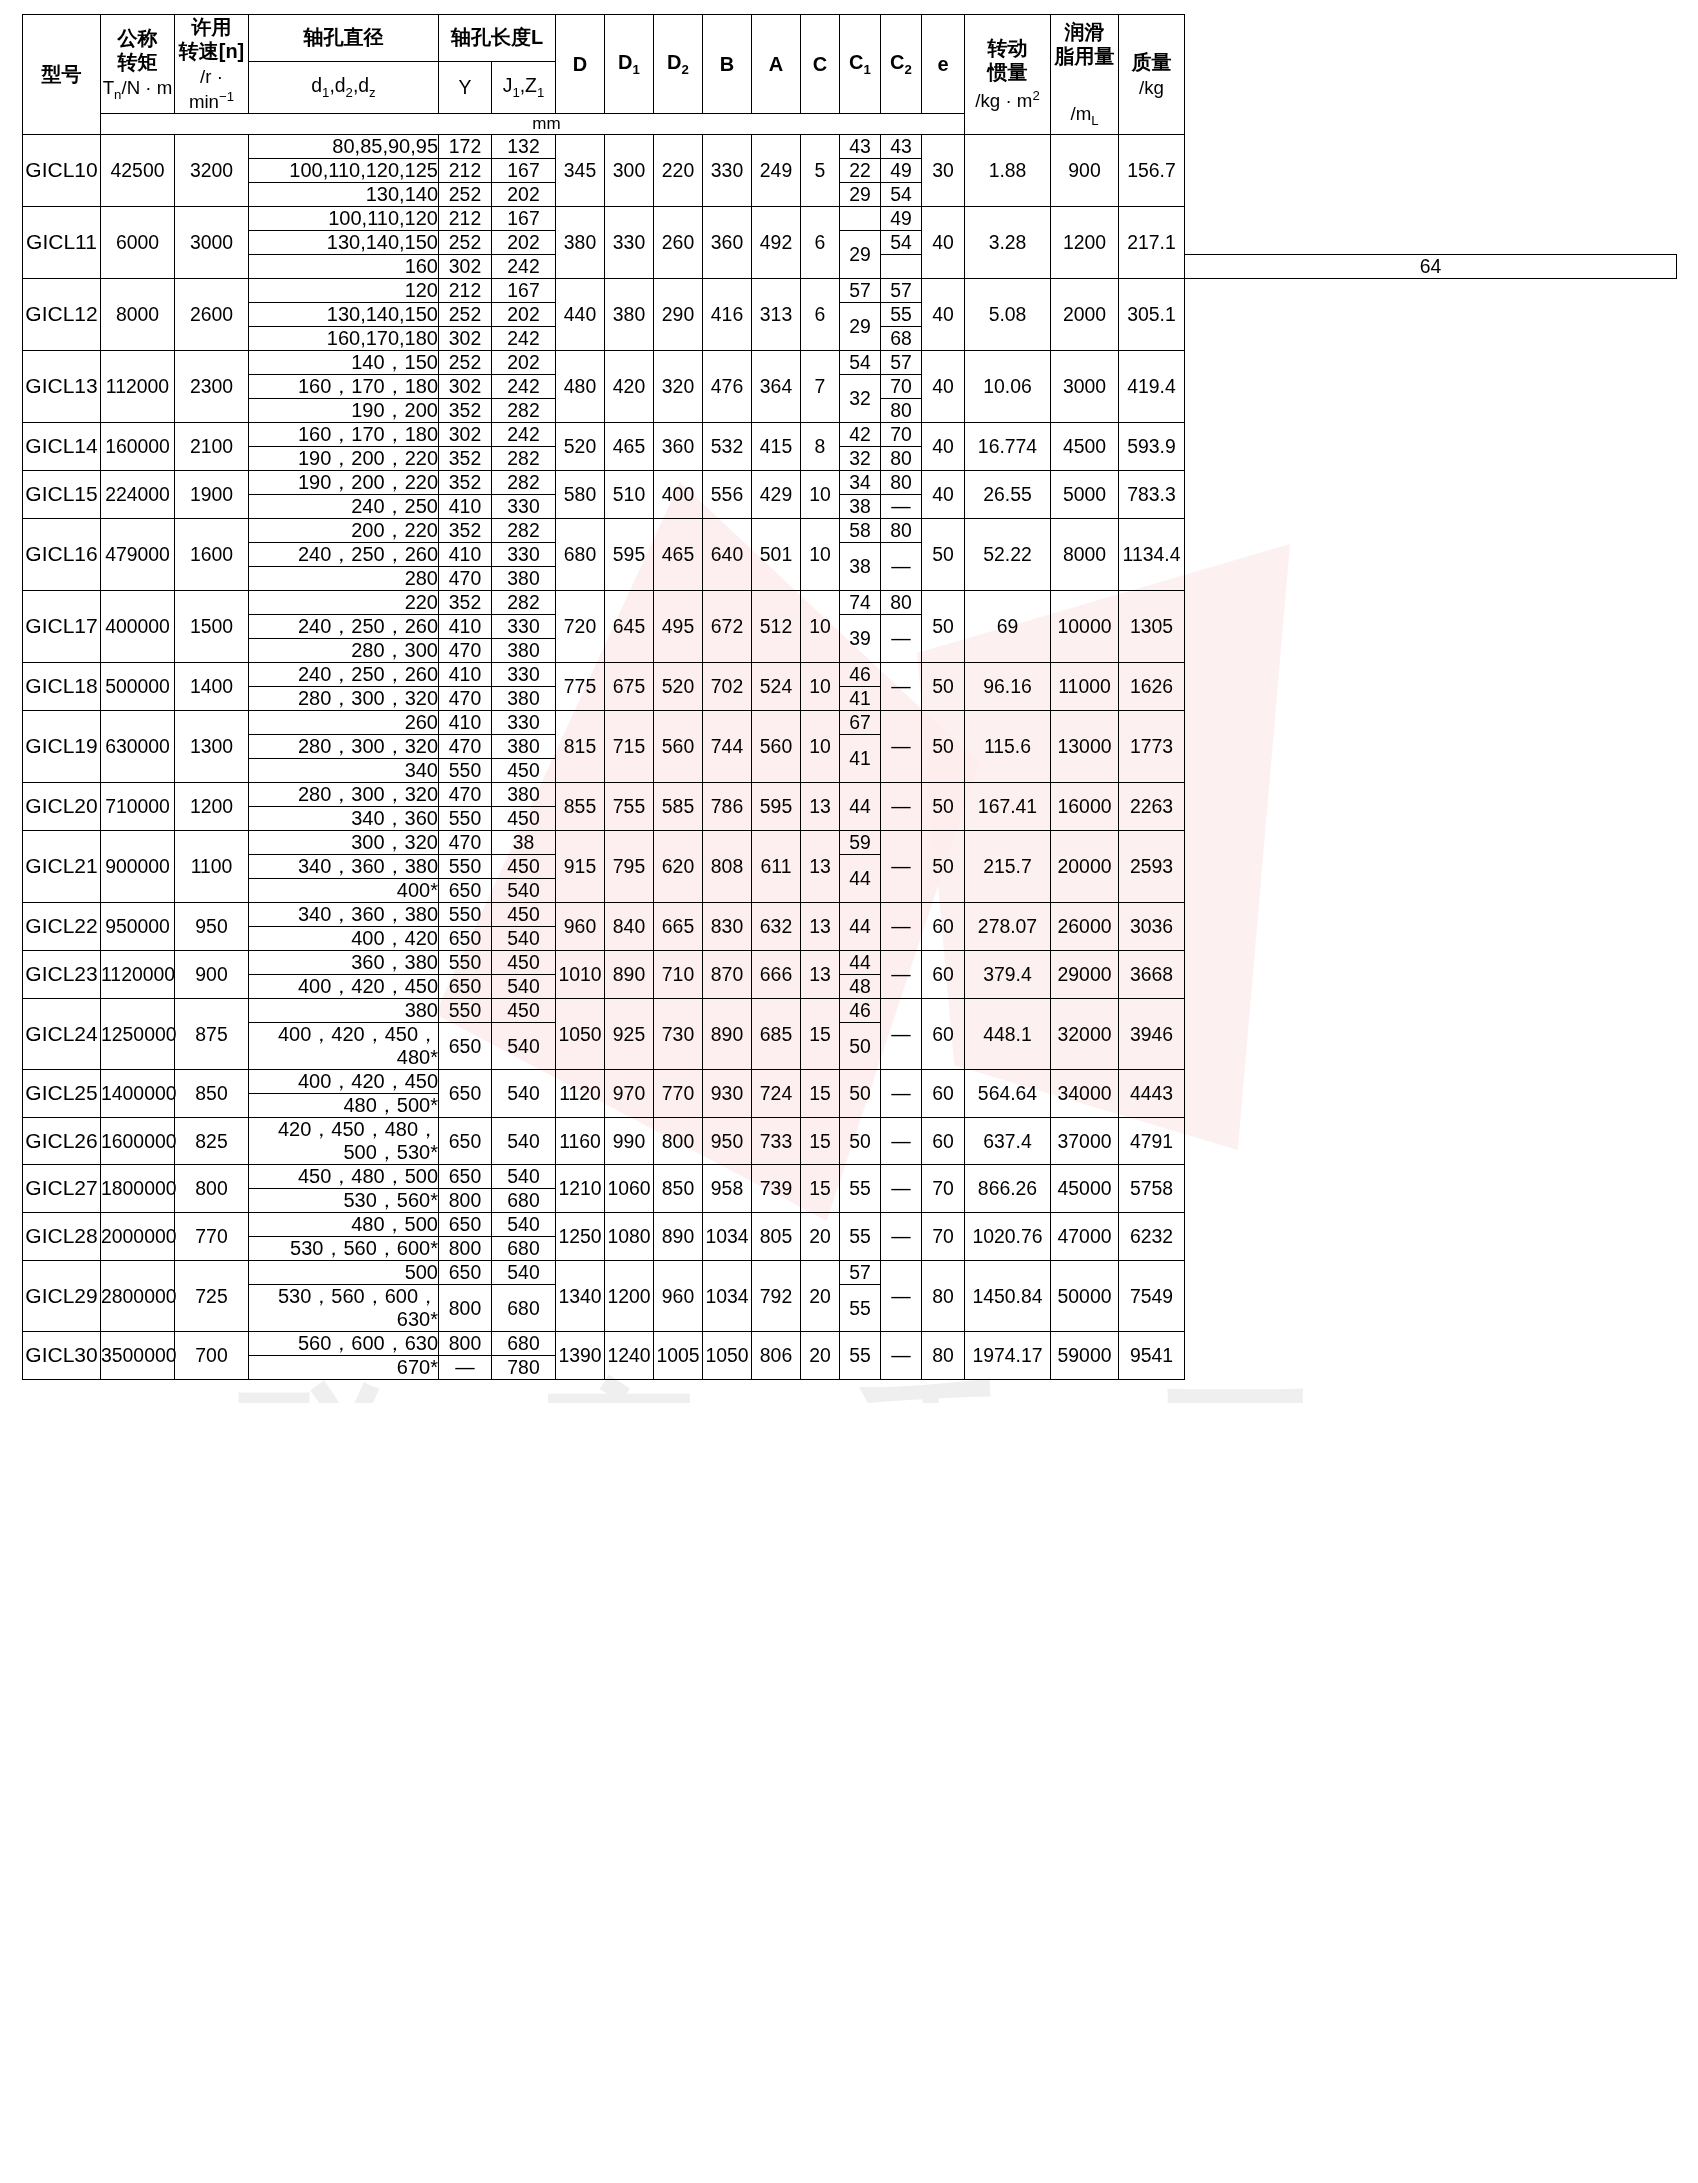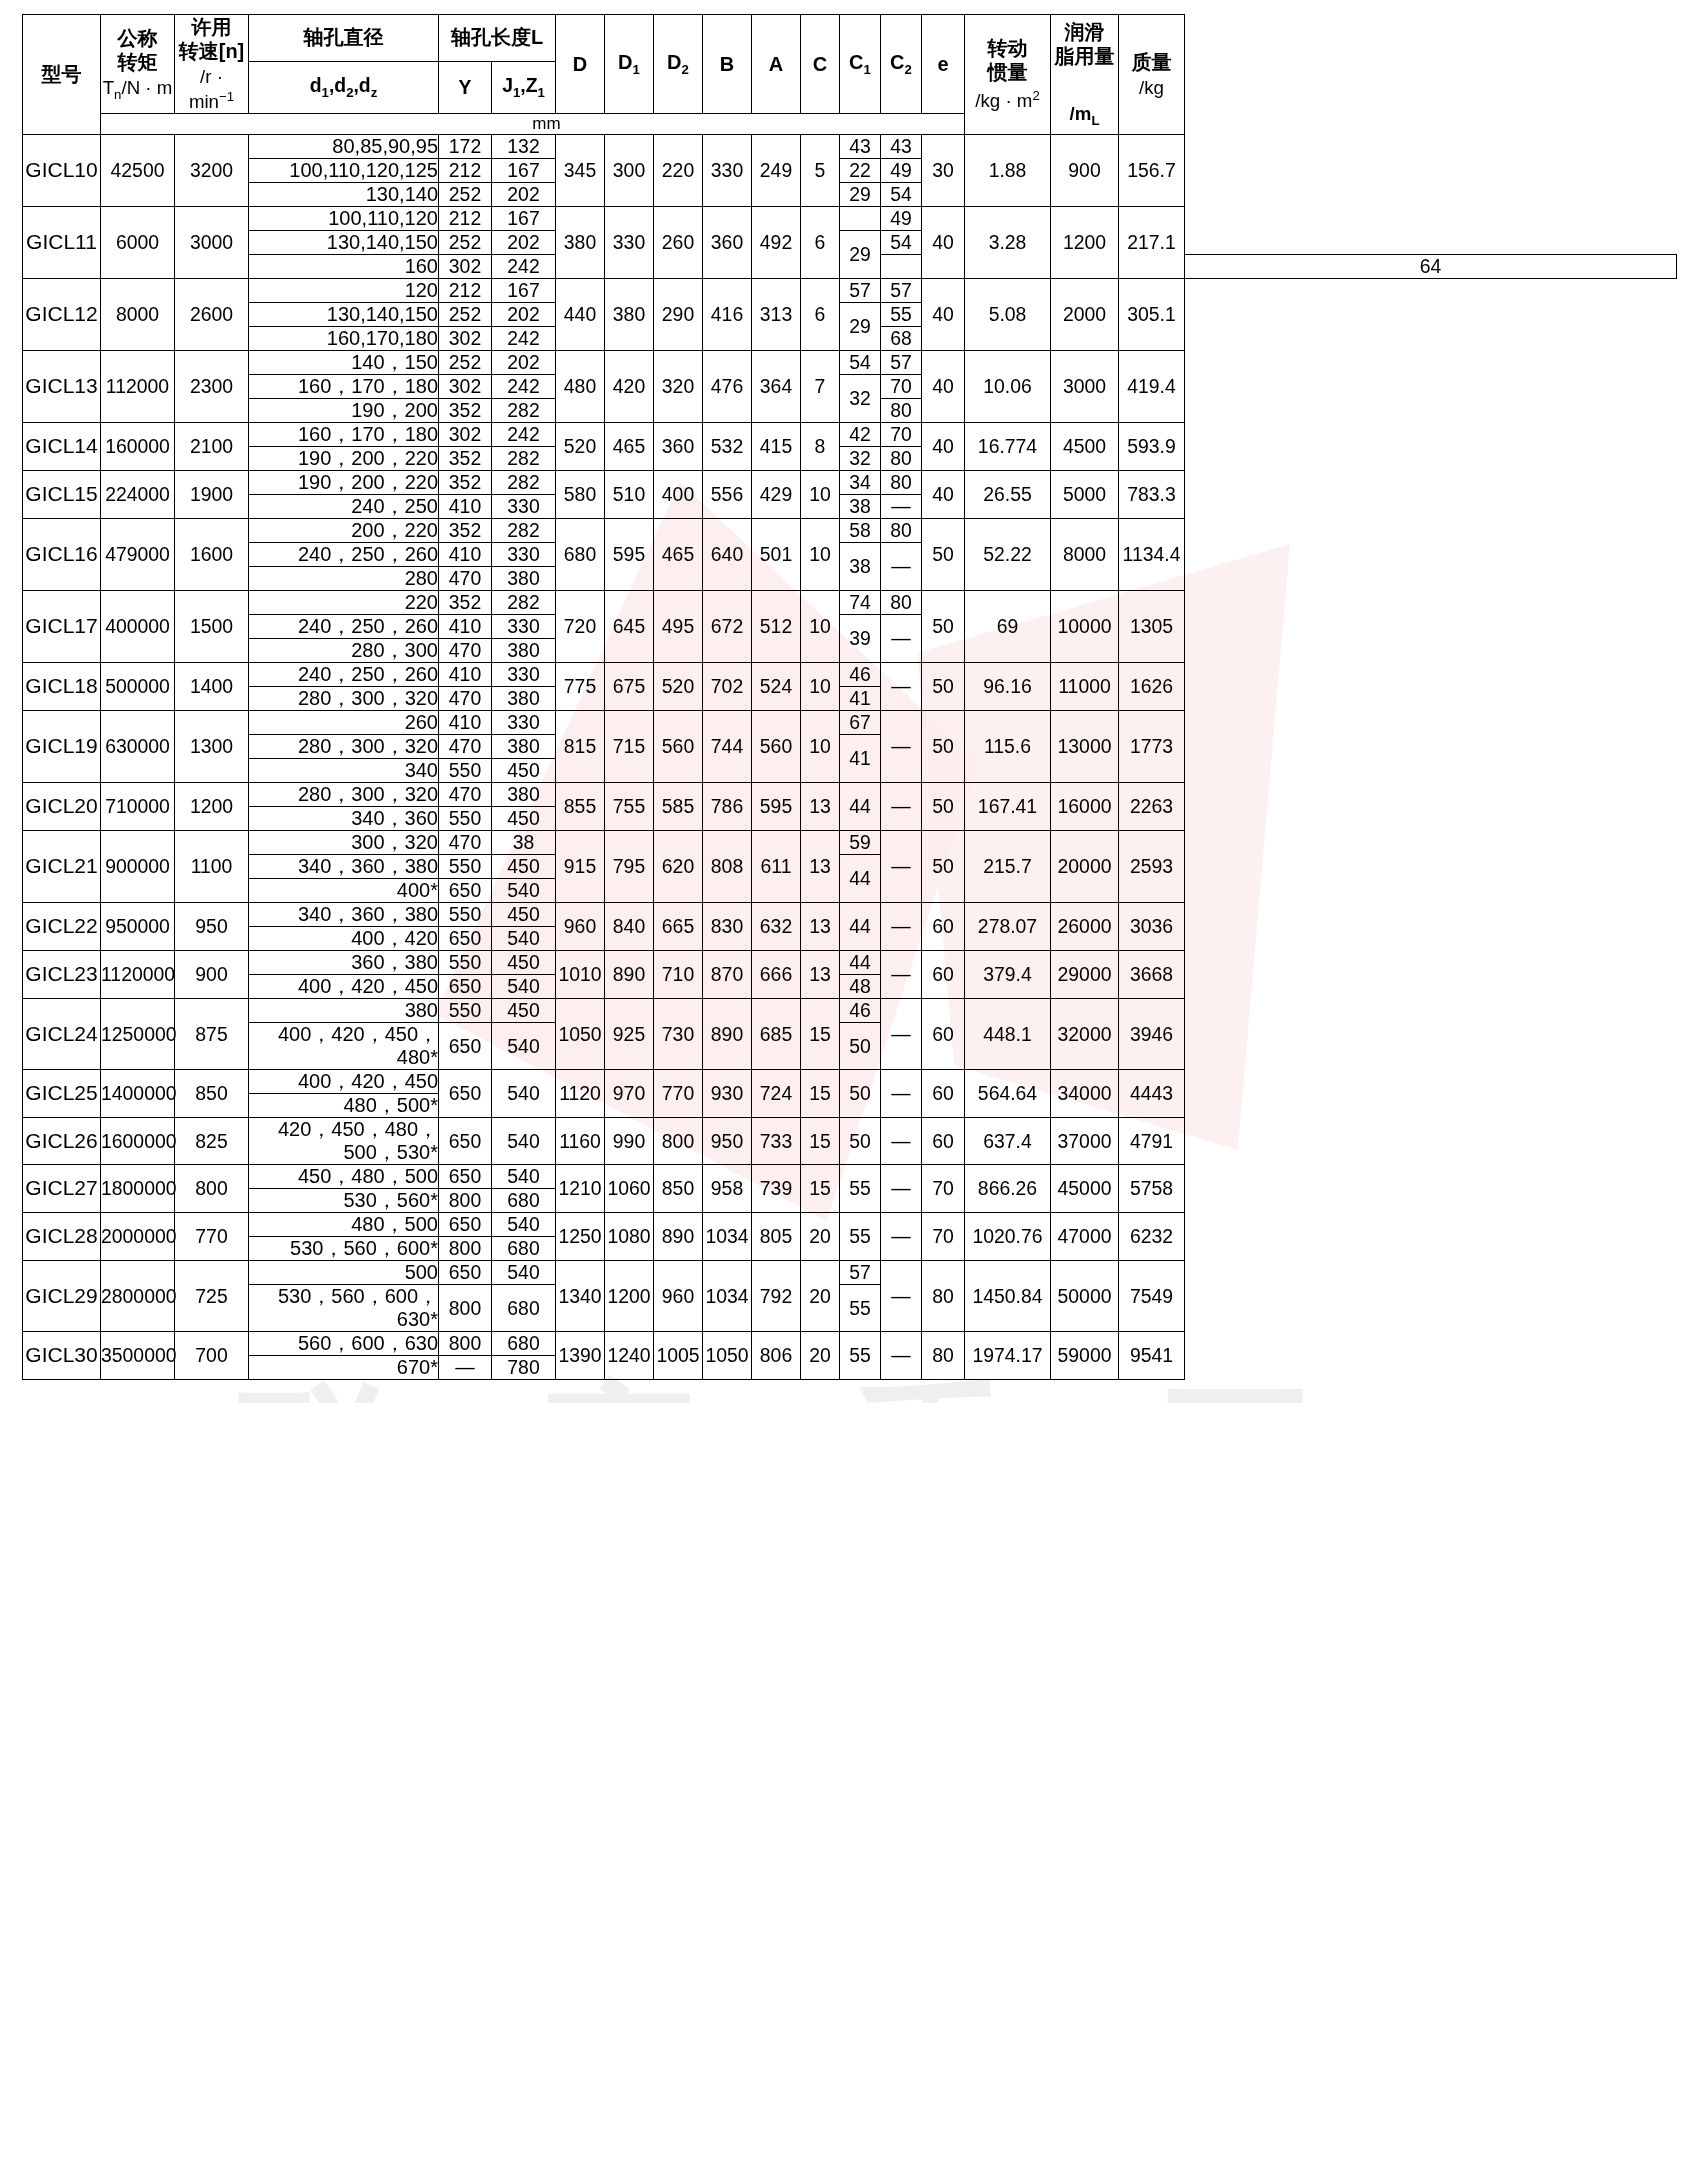--- a/index.html
+++ b/index.html
@@ -68,21 +68,21 @@
     vertical-align: middle;
     font-size: 19.4px;
     font-weight: normal;
     padding: 0;
     line-height: 1.15;
   }
   thead td {
     font-weight: bold;
     font-size: 20px;
   }
-  .hdr-sub { font-size: 19.4px; font-weight: bold; margin-top: 31px; }
+  .hdr-sub { font-size: 19.4px; font-weight: normal; margin-top: 31px; }
   .unit-row td { font-weight: normal; font-size: 17px; padding-left: 28px; }
   .bore-cell {
     text-align: right;
     padding-left: 11px;
     font-size: 20px;
   }
   .model { font-size: 21px; }
   sub { font-size: 13.2px; }
   sup { font-size: 13.2px; }
   .hdr-two-line { line-height: 1.2; }
@@ -130,21 +130,21 @@
         <td rowspan="2">D</td>
         <td rowspan="2">D<sub>1</sub></td>
         <td rowspan="2">D<sub>2</sub></td>
         <td rowspan="2">B</td>
         <td rowspan="2">A</td>
         <td rowspan="2">C</td>
         <td rowspan="2">C<sub>1</sub></td>
         <td rowspan="2">C<sub>2</sub></td>
         <td rowspan="2">e</td>
         <td rowspan="3" class="hdr-two-line">转动<br>惯量<div style="font-weight:normal;font-size:18.7px;padding-top:3.1px;">/kg · m<sup>2</sup></div></td>
-        <td rowspan="3" class="hdr-two-line">润滑<br>脂用量<div style="font-weight:bold;font-size:18.7px;padding-top:3.1px;margin-top:32px;">/m<sub>L</sub></div></td>
+        <td rowspan="3" class="hdr-two-line">润滑<br>脂用量<div style="font-weight:normal;font-size:18.7px;padding-top:3.1px;margin-top:32px;">/m<sub>L</sub></div></td>
         <td rowspan="3" class="hdr-two-line">质量<div style="font-weight:normal;font-size:18.7px;padding-top:3.1px;">/kg</div></td>
       </tr>
       <tr>
         <td class="hdr-sub">d<sub>1</sub>,d<sub>2</sub>,d<sub>z</sub></td>
         <td class="hdr-sub">Y</td>
         <td class="hdr-sub">J<sub>1</sub>,Z<sub>1</sub></td>
       </tr>
       <tr class="unit-row">
         <td colspan="14">mm</td>
       </tr>

